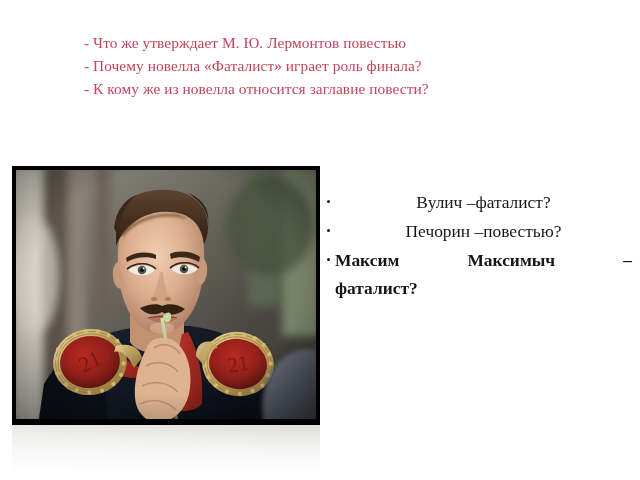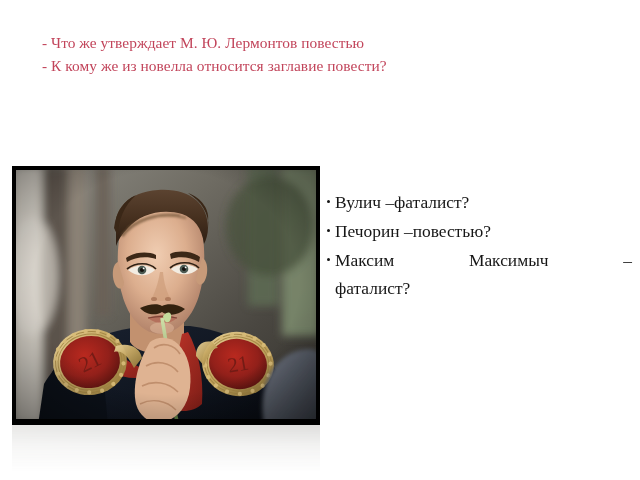--- a/index.html
+++ b/index.html
@@ -30,20 +30,21 @@
     top: 31px;
     width: 566px;
   }
   .title-line {
     font-family: "Liberation Serif", "DejaVu Serif", serif;
     font-size: 15.4px;
     line-height: 23px;
     color: #C2455B;
     white-space: nowrap;
     letter-spacing: 0.05px;
+    margin-left: 42px;
   }
 
   
   #photo-wrap {
     position: absolute;
     left: 12px;
     top: 166px;
     width: 308px;
     height: 259px;
   }
@@ -98,37 +99,39 @@
   }
   .bullet-item .dot {
     position: absolute;
     left: 0px;
     top: 12px;
     width: 3.2px;
     height: 3.2px;
     border-radius: 50%;
     background: #161616;
   }
-  .bullet-item .btext { display: block; }
+  .bullet-item .btext { display: block; text-align: center; }
   .bullet-item.justify .btext {
     text-align: justify;
     text-align-last: justify;
+    font-weight: bold;
   }
   .bullet-item.justify .btext-2 {
     text-align: right;
     text-align-last: left;
   }
 </style>
 </head>
 <body>
 
 <div id="slide">
 
   <div id="title-block">
     <div class="title-line">- Что же утверждает М. Ю. Лермонтов повестью</div>
+    <div class="title-line">- Почему новелла «Фаталист» играет роль финала?</div>
     <div class="title-line">- К кому же из новелла относится заглавие повести?</div>
   </div>
 
   <div id="photo-wrap">
 
     <div id="photo-frame">
       <svg class="photo-svg" viewBox="0 0 308 259" preserveAspectRatio="none">
         <defs>
           <linearGradient id="bgGrad" x1="0" y1="0" x2="1" y2="1">
             <stop offset="0%" stop-color="#8f8d86"></stop>

